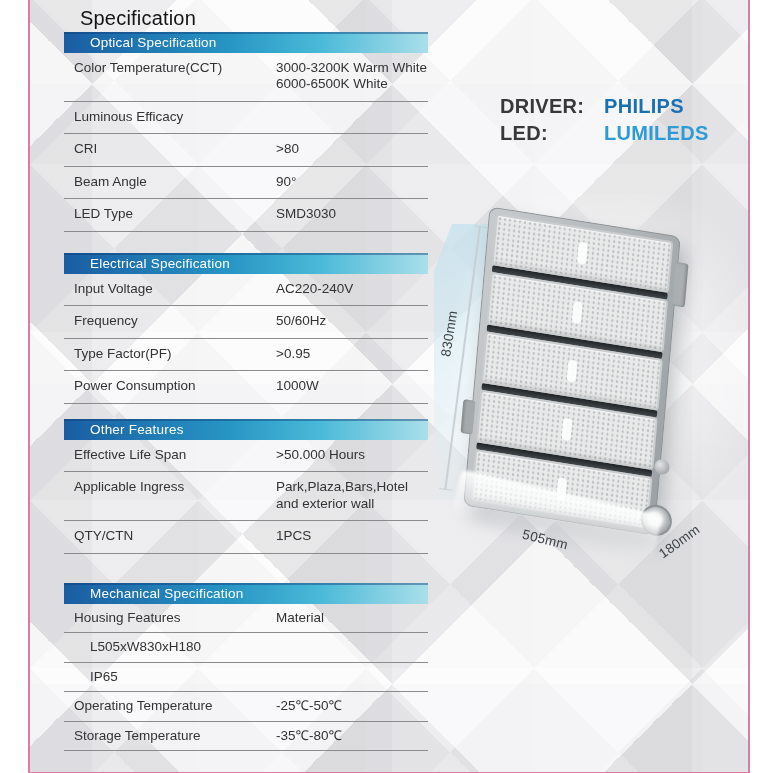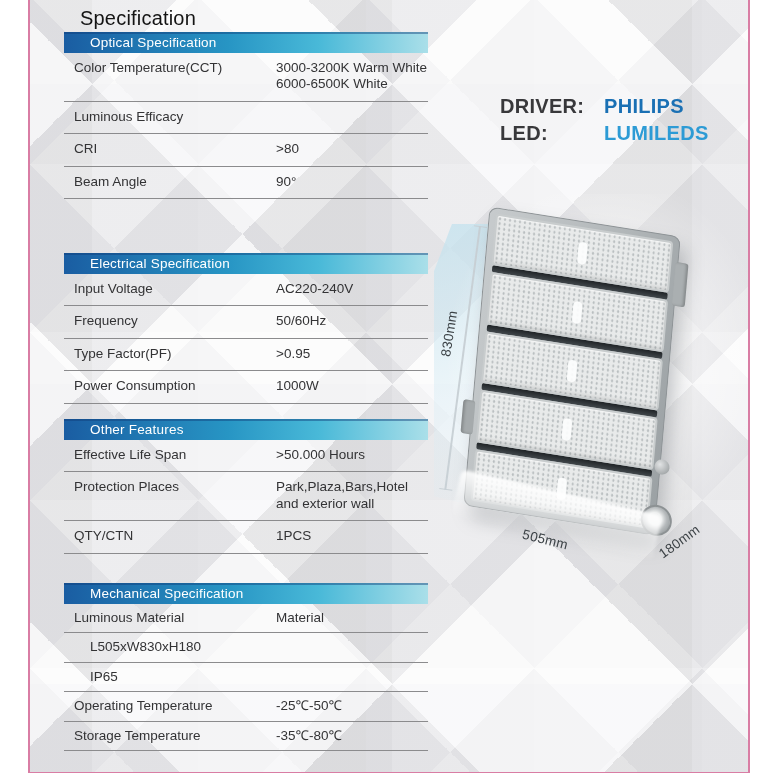--- a/index.html
+++ b/index.html
@@ -134,20 +134,24 @@
       <span class="lbl">Luminous Efficacy</span>
     </div>
     <div class="row">
       <span class="lbl">CRI</span>
       <span class="val">&gt;80</span>
     </div>
     <div class="row">
       <span class="lbl">Beam Angle</span>
       <span class="val">90°</span>
     </div>
+    <div class="row">
+      <span class="lbl">LED Type</span>
+      <span class="val">SMD3030</span>
+    </div>
   </section>
 
   <section class="spec" style="top:257px">
     <div class="sec-header">Electrical Specification</div>
     <div class="row">
       <span class="lbl">Input Voltage</span>
       <span class="val">AC220-240V</span>
     </div>
     <div class="row">
       <span class="lbl">Frequency</span>
@@ -163,34 +167,34 @@
     </div>
   </section>
 
   <section class="spec" style="top:423px">
     <div class="sec-header">Other Features</div>
     <div class="row">
       <span class="lbl">Effective Life Span</span>
       <span class="val">&gt;50.000 Hours</span>
     </div>
     <div class="row">
-      <span class="lbl">Protection Places</span>
+      <span class="lbl">Applicable Ingress</span>
       <span class="val">Park,Plaza,Bars,Hotel
 and exterior wall</span>
     </div>
     <div class="row">
       <span class="lbl">QTY/CTN</span>
       <span class="val">1PCS</span>
     </div>
   </section>
 
   <section class="spec tight" style="top:587px">
     <div class="sec-header">Mechanical Specification</div>
     <div class="row">
-      <span class="lbl">Luminous Material</span>
+      <span class="lbl">Housing Features</span>
       <span class="val">Material</span>
     </div>
     <div class="row">
       <span class="val">L505xW830xH180</span>
     </div>
     <div class="row">
       <span class="val">IP65</span>
     </div>
     <div class="row">
       <span class="lbl">Operating Temperature</span>

